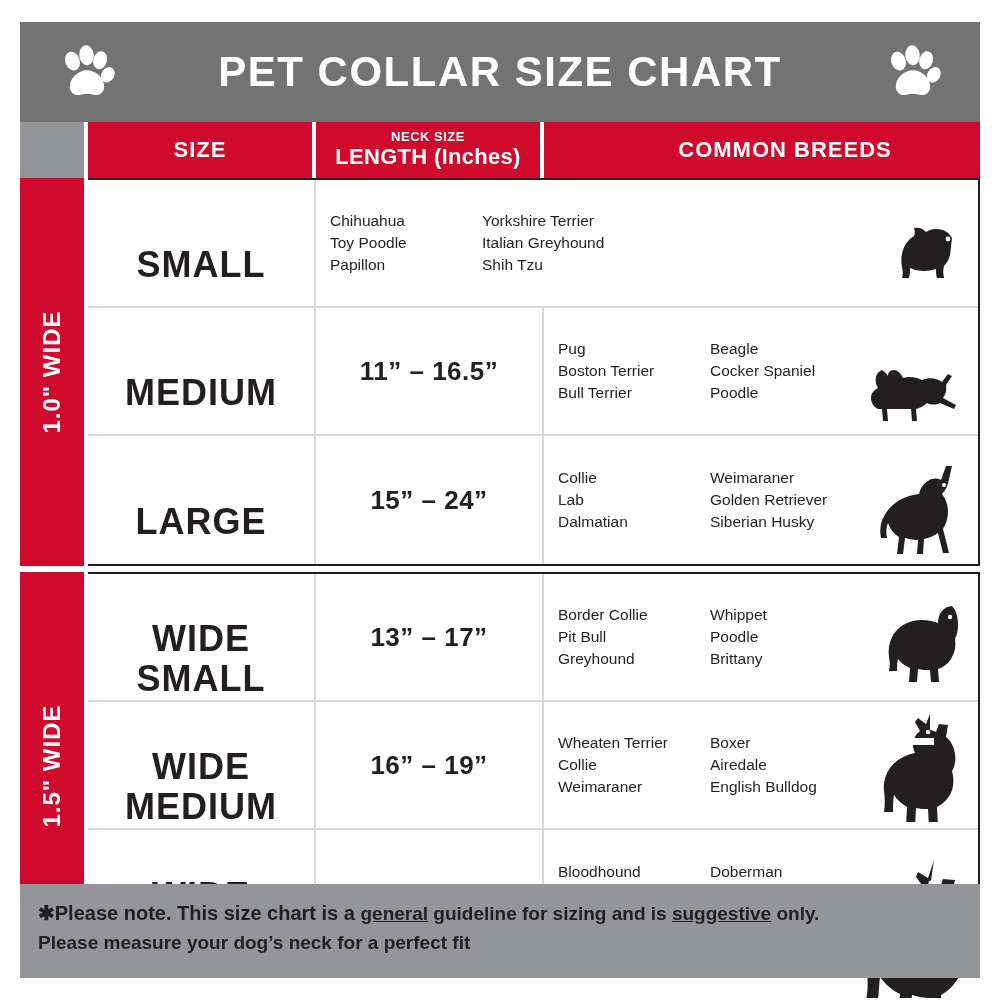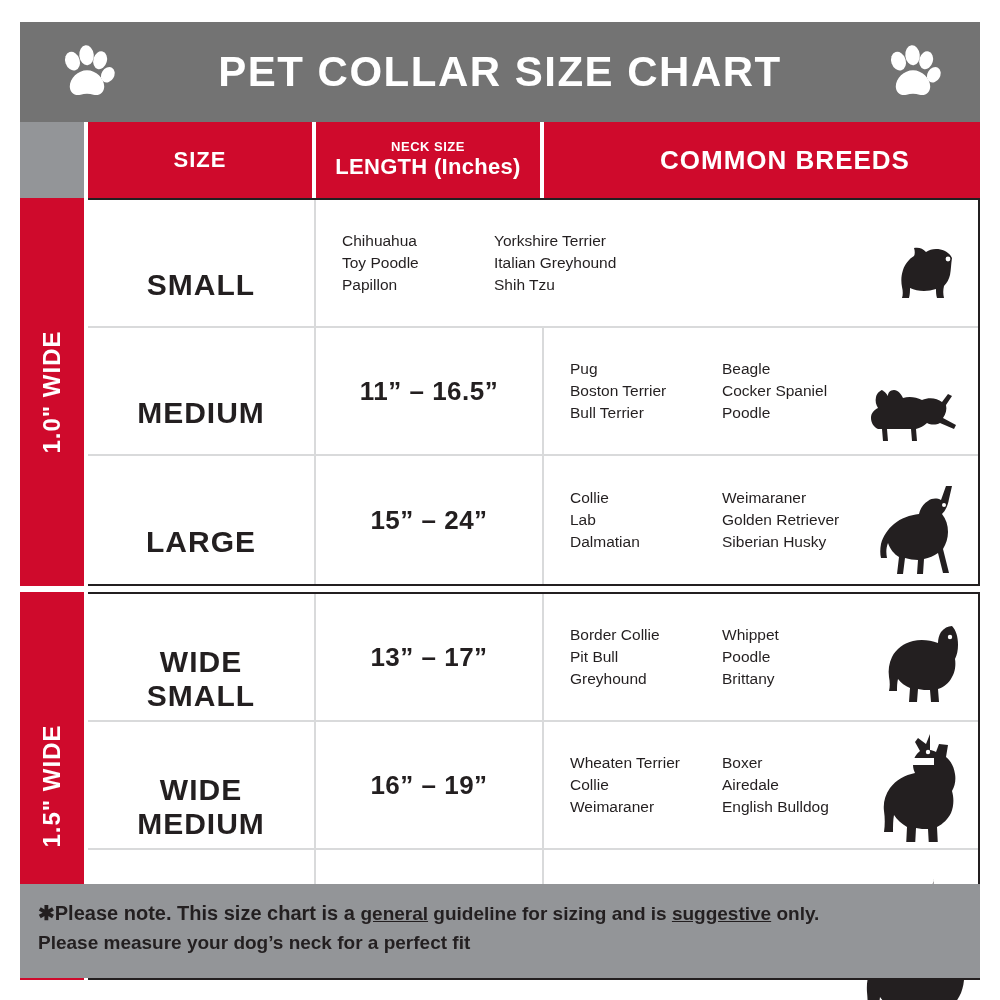--- a/index.html
+++ b/index.html
@@ -58,42 +58,42 @@
     display: flex;
     width: 100%;
     box-sizing: border-box;
   }
   .col-side { width: 68px; flex: 0 0 68px; }
   .col-size { width: 228px; flex: 0 0 228px; }
   .col-len  { width: 228px; flex: 0 0 228px; text-align: right; }
   .col-breeds { flex: 1 1 auto; }
 
   
-  .thead { height: 76px; border-radius: 17px; }
+  .thead { height: 56px; border-radius: 17px; }
   .th {
     background: #cf0a2c;
     color: #ffffff;
     display: flex;
     flex-direction: column;
     align-items: center;
     justify-content: center;
     font-weight: bold;
     box-sizing: border-box;
     border-right: 4px solid #ffffff;
     height: 100%;
   }
   .th.size-th { font-size: 22px; letter-spacing: 1px; }
   .th.len-th .small-label {
     font-size: 13px;
     letter-spacing: 0.5px;
     line-height: 1;
     margin-bottom: 1px;
   }
   .th.len-th .big-label { font-size: 22px; letter-spacing: 0.3px; }
-  .th.breeds-th { font-size: 26px; letter-spacing: 1px; border-right: none; padding-left: 46px; }
+  .th.breeds-th { font-size: 22px; letter-spacing: 1px; border-right: none; padding-left: 46px; }
   .th-corner {
     background: #939598;
     height: 100%;
     border-right: 4px solid #ffffff;
     box-sizing: border-box;
   }
 
   
   .group {
     display: flex;
@@ -143,41 +143,41 @@
   }
   .cell-size {
     width: 228px;
     flex: 0 0 228px;
     justify-content: center;
     border-right: 2px solid #d9dadb;
     flex-direction: column;
     text-align: center;
   }
   .cell-size .line {
-    font-size: 30px;
+    font-size: 36px;
     font-weight: bold;
     letter-spacing: 1px;
     color: #231f20;
     line-height: 1.12;
     margin-top: 44px;
   }
   .cell-len {
     width: 228px;
     flex: 0 0 228px;
     justify-content: center;
     border-right: 2px solid #d9dadb;
     font-size: 26px;
     font-weight: bold;
     color: #231f20;
     letter-spacing: 0.5px;
   }
   .cell-breeds {
     flex: 1 1 auto;
     position: relative;
-    padding-left: 26px;
+    padding-left: 14px;
     align-items: center;
   }
   .breed-cols {
     display: flex;
     gap: 0px;
     width: 100%;
   }
   .breed-col {
     font-size: 15.5px;
     line-height: 1.42;

